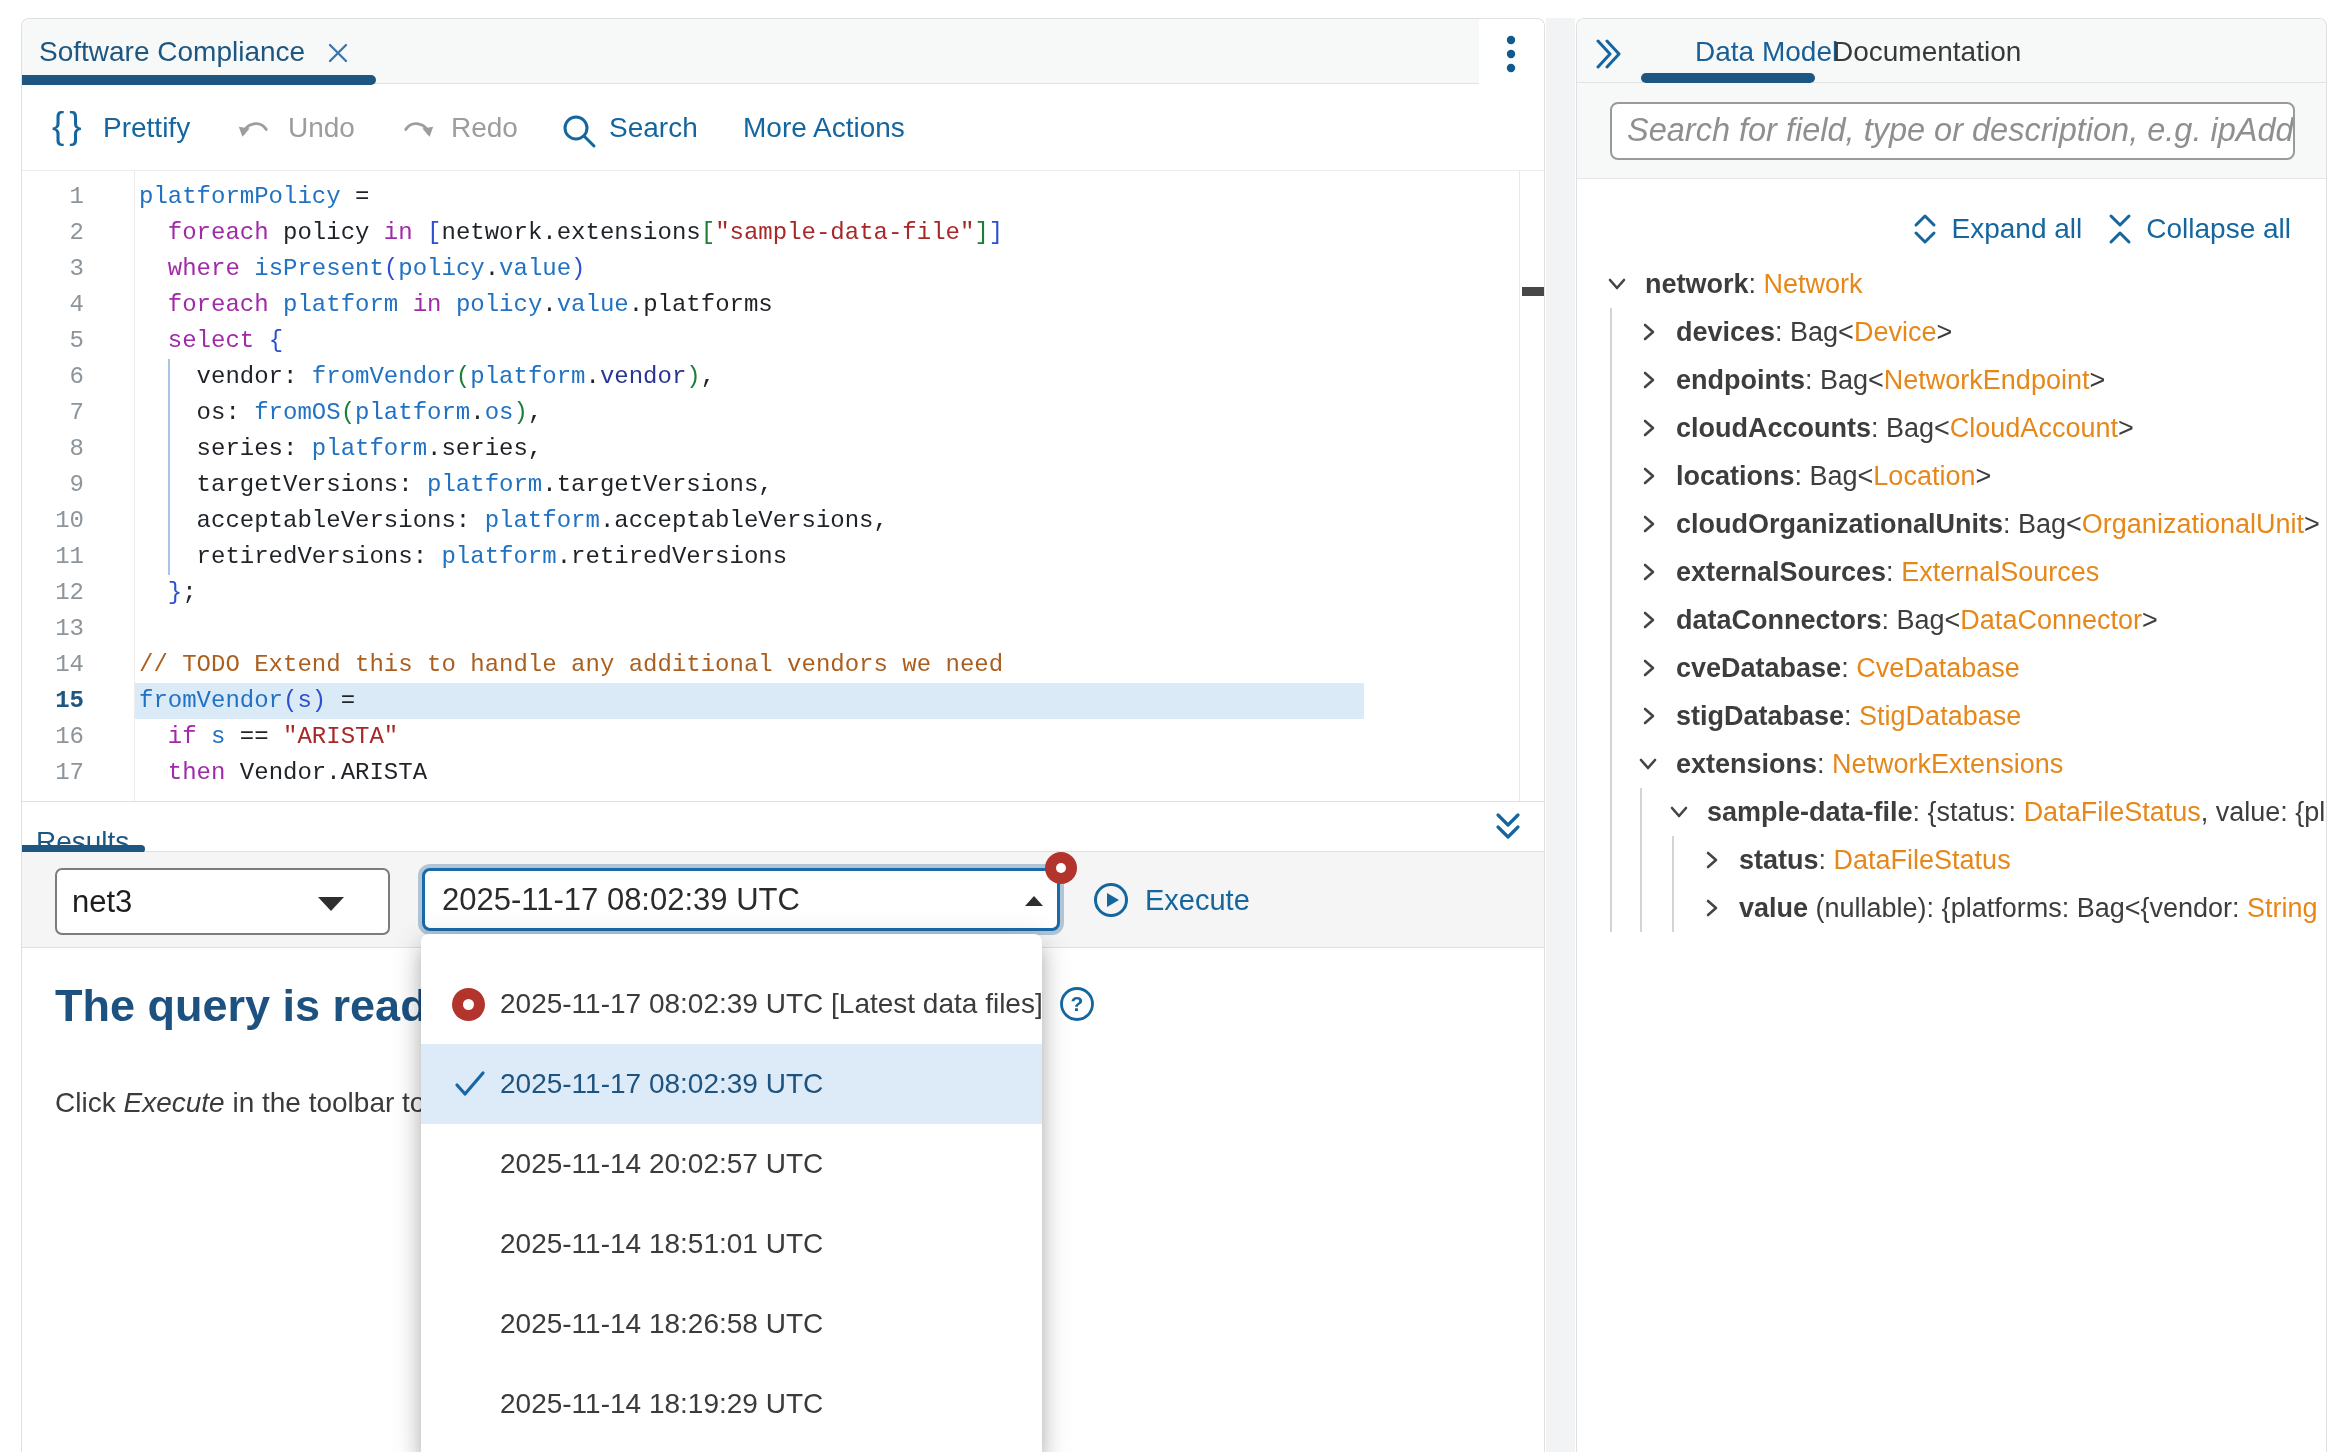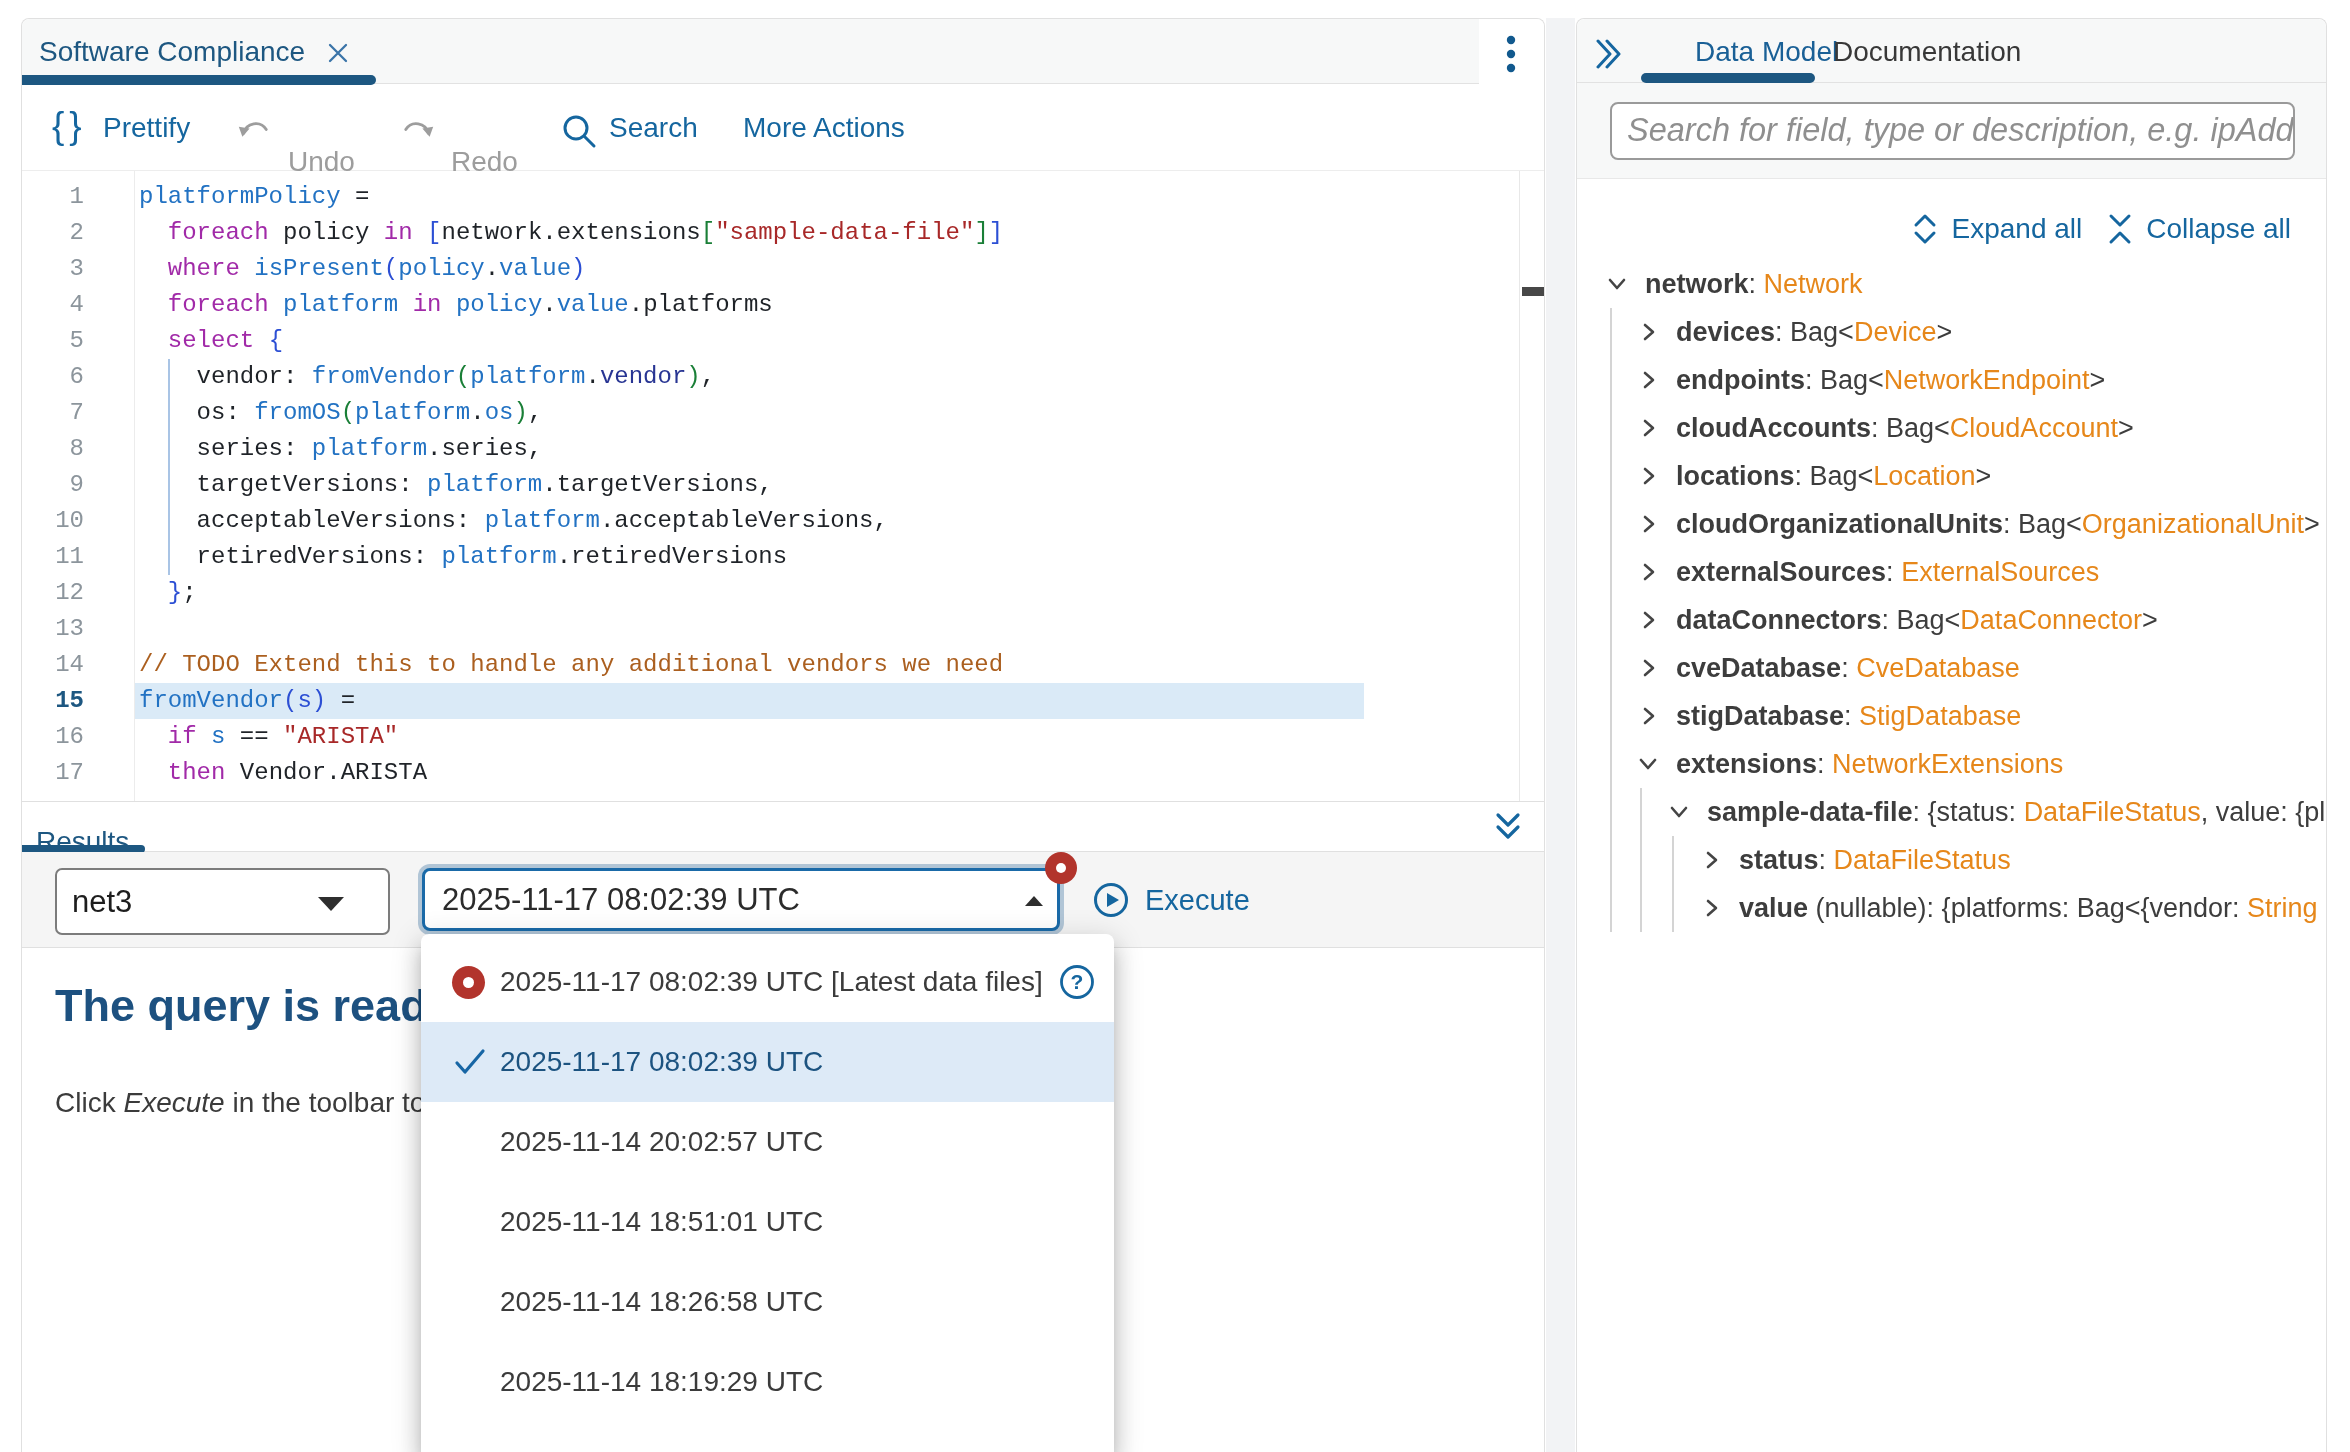--- a/index.html
+++ b/index.html
@@ -11,21 +11,21 @@
 .resizer { position:absolute; left:1546px; top:18px; width:29px; height:1434px; background:#f2f3f5; }
 
 
 .tabstrip { position:absolute; left:0; top:0; width:100%; height:65px; background:#f7f8f8; border-bottom:1px solid #e2e2e2; border-radius:8px 8px 0 0; }
 .tabstrip .kebabzone { position:absolute; right:0; top:0; width:65px; height:65px; background:#fff; border-radius:0 8px 0 0; }
 .tabname { position:absolute; left:17px; top:17px; font-size:28px; color:#1d5781; }
 .tabbar { position:absolute; left:0px; top:56px; width:354px; height:10px; background:#1d5781; border-radius:0 5px 5px 0; }
 .toolbar { position:absolute; left:0; top:66px; width:100%; height:86px; background:#fff; border-bottom:1px solid #ededed; }
 .tt { position:absolute; top:0; height:86px; line-height:86px; font-size:28px; font-weight:500; }
 .tt.blue { color:#15669f; }
-.tt.gray { color:#9d9d9d;margin-top:34px; }
+.tt.gray { color:#9d9d9d; }
 .braces { position:absolute; left:30px; top:0; height:86px; line-height:82px; font-size:37px; font-weight:400; letter-spacing:5px; color:#15669f; }
 
 
 .editor { position:absolute; left:0; top:152px; width:100%; height:630px; background:#fff; overflow:hidden; }
 .gutterline { position:absolute; left:112px; top:0; bottom:0; width:1px; background:#ececec; }
 .hl15 { position:absolute; left:113px; top:512px; width:1229px; height:36px; background:#daeaf7; }
 .guide { position:absolute; left:146px; top:188px; width:2px; height:216px; background:#a9c4e5; }
 .gutter { position:absolute; left:0; top:8px; width:62px; font-family:"Liberation Mono", monospace; font-size:24px; line-height:36px; color:#8c959c; text-align:right; }
 .gutter .cur { color:#1d5781; font-weight:700; }
 .codewrap { position:absolute; left:117px; top:8px; font-family:"Liberation Mono", monospace; font-size:24px; line-height:36px; color:#1f2328; white-space:pre; }
@@ -56,21 +56,21 @@
 .badge { position:absolute; left:1023px; top:0px; width:32px; height:32px; border-radius:50%; background:#b2342c; }
 .badge::after { content:""; position:absolute; left:11px; top:11px; width:10px; height:10px; border-radius:50%; background:#fff; }
 .execbtn { position:absolute; left:1071px; top:0; height:96px; display:flex; align-items:center; gap:16px; font-size:29px; font-weight:500; color:#15669f; }
 
 
 .rescontent { position:absolute; left:0; top:929px; width:100%; height:505px; background:#fff; }
 .bigtitle { position:absolute; left:33px; top:35px; line-height:1; font-size:45px; font-weight:700; color:#1d5180; white-space:nowrap; }
 .clicktxt { position:absolute; left:33px; top:139px; font-size:28px; color:#3b3b3b; white-space:nowrap; }
 
 
-.dropdown { position:absolute; left:421px; top:934px; width:693px; height:518px; background:#fff; border-radius:8px 8px 0 0; box-shadow:0 10px 13px -6px rgba(0,0,0,0.2), 0 16px 20px 2px rgba(0,0,0,0.14), 0 6px 28px 5px rgba(0,0,0,0.12); z-index:20; padding-top:8px; }
+.dropdown { position:absolute; left:421px; top:934px; width:621px; height:518px; background:#fff; border-radius:8px 8px 0 0; box-shadow:0 10px 13px -6px rgba(0,0,0,0.2), 0 16px 20px 2px rgba(0,0,0,0.14), 0 6px 28px 5px rgba(0,0,0,0.12); z-index:20; padding-top:30px; }
 .opt { position:relative; height:80px; font-size:28px; color:#3b3b3b; display:flex; align-items:center; padding-left:79px; white-space:nowrap; }
 .opt.sel { background:#ddeaf7; color:#1c5380; }
 .opt .reddot { position:absolute; left:31px; top:24px; width:33px; height:33px; border-radius:50%; background:#b2342c; }
 .opt .reddot::after { content:""; position:absolute; left:11px; top:11px; width:11px; height:11px; border-radius:50%; background:#fff; }
 .opt .helpc { position:absolute; left:638px; top:22px; }
 .opt .chk { position:absolute; left:32px; top:24px; }
 
 
 .rhead { position:absolute; left:0; top:0; width:100%; height:64px; background:#f7f8f8; border-bottom:1px solid #e2e2e2; border-radius:8px 8px 0 0; }
 .collapseicon { position:absolute; left:17px; top:20px; }

